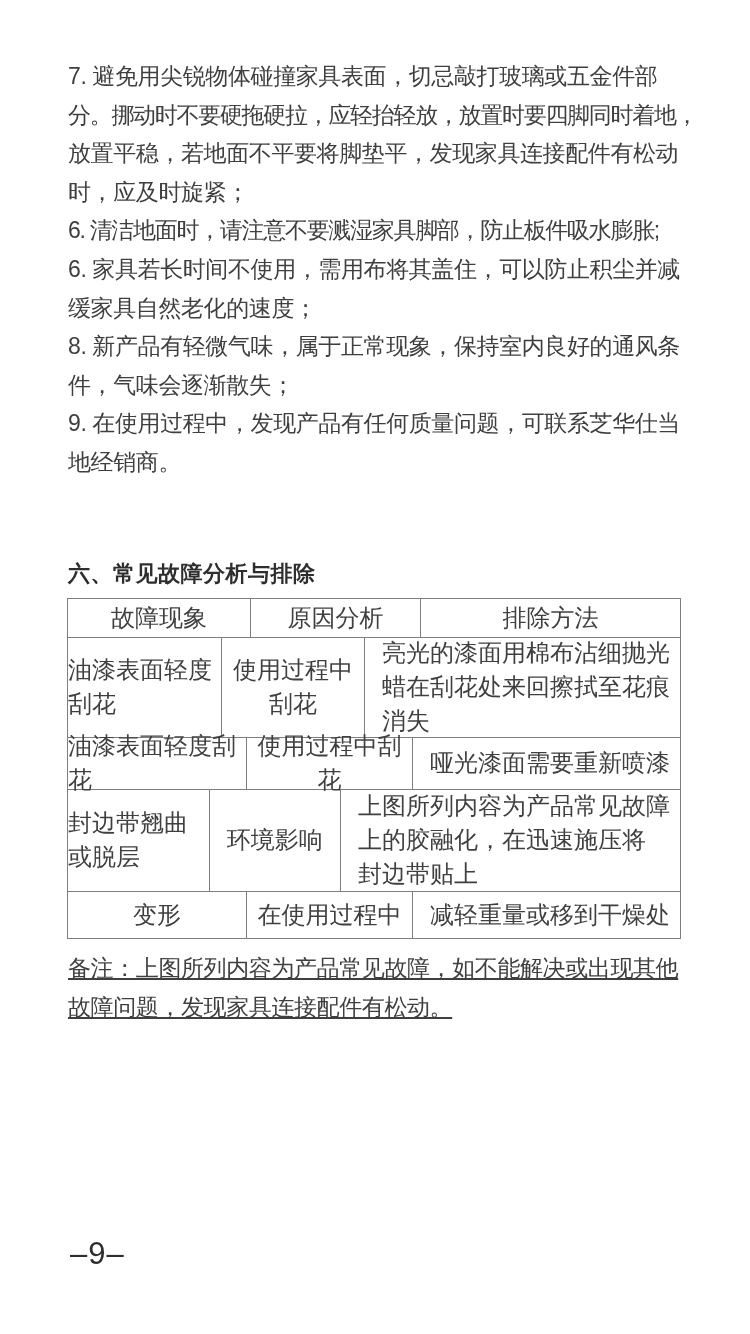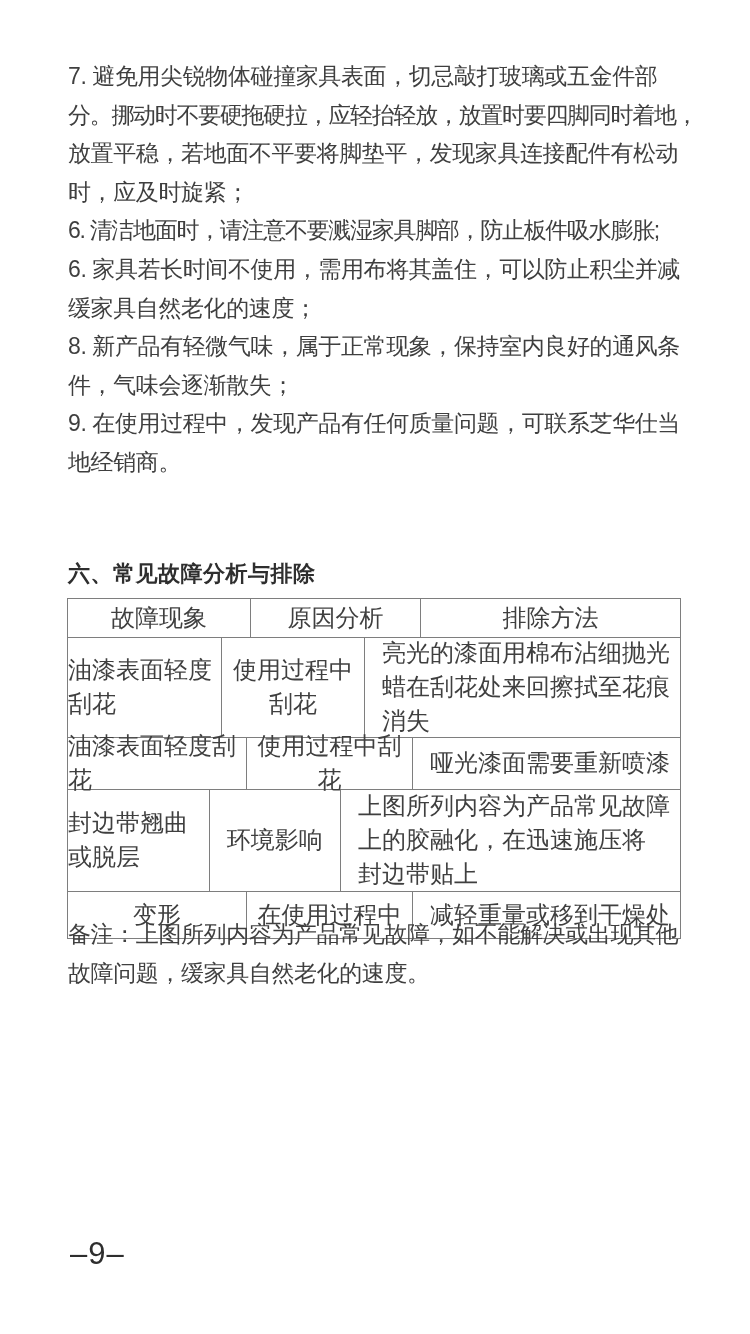--- a/index.html
+++ b/index.html
@@ -68,25 +68,26 @@
   .h-head { height: 38.5px; }
   .h-r1 { height: 100px; }
   .h-r2 { height: 52px; }
   .h-r3 { height: 102px; }
   .h-r4 { height: 46px; }
   .cell-line { white-space: nowrap; }
 
   
   .note {
     position: absolute;
-    left: 68px; top: 915px; width: 616px;
+    left: 68px; top: 949px; width: 616px;
     font-size: 23px;
     line-height: 38.6px;
     letter-spacing: -0.4px;
     color: #3f3f3f;
+    text-decoration: underline;
   }
 
   
   .page-number {
     position: absolute;
     left: 70px; top: 1236px;
     font-size: 31px;
     line-height: 36px;
     color: #2e2e2e;
     letter-spacing: 1px;
@@ -152,18 +153,18 @@
       <div class="td c1">变形</div>
       <div class="td c2">在使用过程中</div>
       <div class="td c3">
         <div class="cell-line">减轻重量或移到干燥处</div>
       </div>
     </div>
   </div>
 
   <div class="note">
     <div class="t-line">备注：上图所列内容为产品常见故障，如不能解决或出现其他</div>
-    <div class="t-line">故障问题，缓家具自然老化的速度。</div>
+    <div class="t-line">故障问题，发现家具连接配件有松动。</div>
   </div>
 
   <div class="page-number">–9–</div>
 
 </div>
 
 </body></html>

